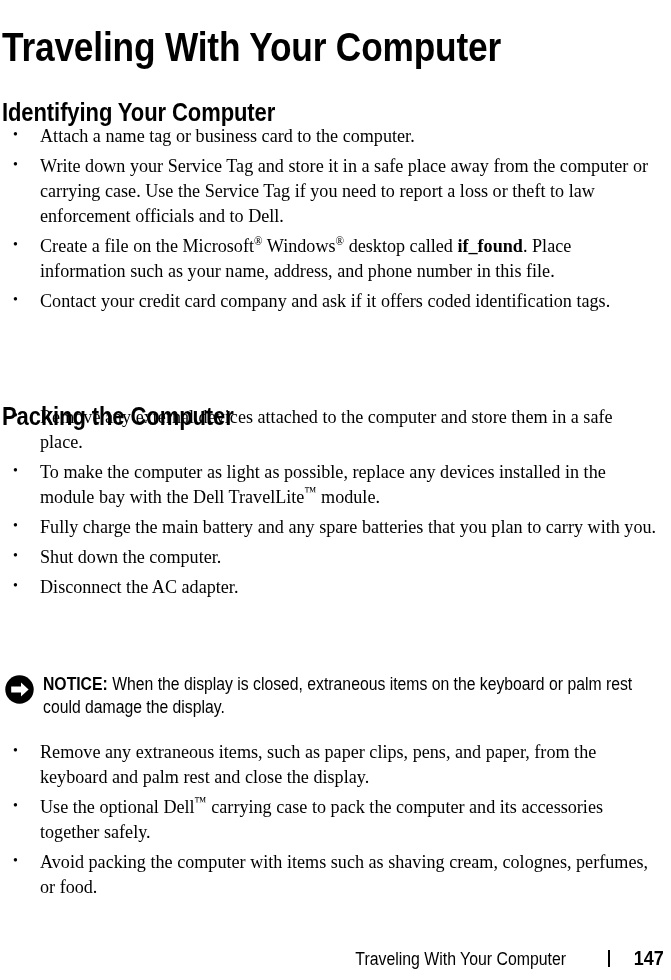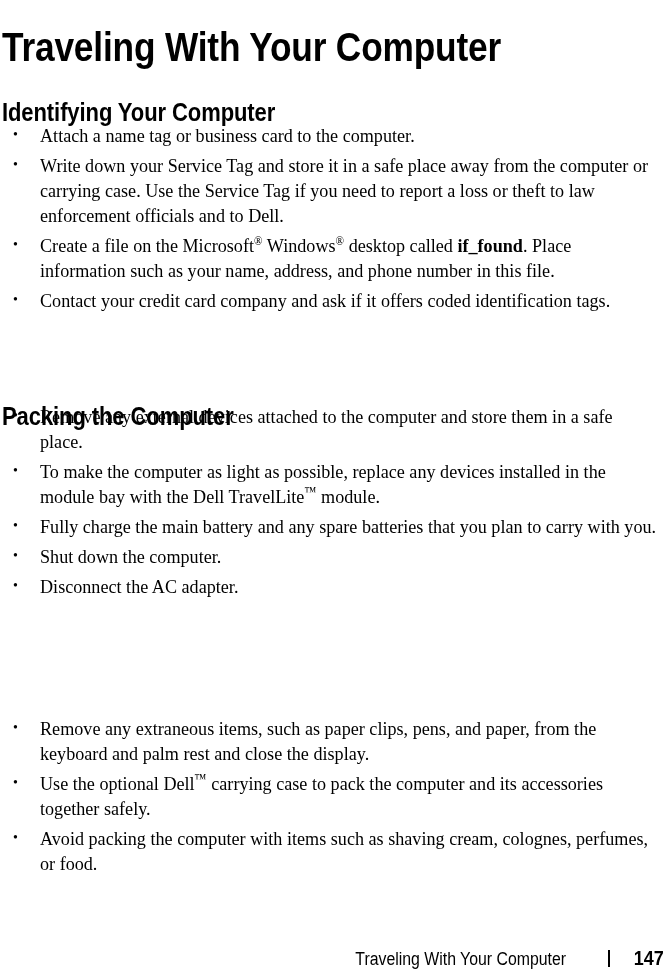--- a/index.html
+++ b/index.html
@@ -58,21 +58,21 @@
   .bullet-list {
     position: absolute;
     left: 0;
     width: 605px;
     margin: 0;
     padding: 0;
     list-style: none;
   }
   #list-identifying { top: 123px; }
   #list-packing { top: 404px; }
-  #list-packing-2 { top: 716px; }
+  #list-packing-2 { top: 739px; }
 
   .bullet-item {
     position: relative;
     padding-left: 43px;
     padding-right: 5px;
     margin-bottom: 5px;
     font-family: "Liberation Serif", "DejaVu Serif", serif;
     font-size: 19.5px;
     line-height: 25px;
     transform: scaleX(0.93);
@@ -191,20 +191,31 @@
   <h2 class="section-heading" id="heading-packing">Packing the Computer</h2>
 
   <ul class="bullet-list" id="list-packing">
       <li class="bullet-item">Remove any external devices attached to the computer and store them in a safe place.</li>
       <li class="bullet-item"><span>To make the computer as light as possible, replace any devices installed in the module bay with the Dell TravelLite</span><span class="tm">™</span><span> module.</span></li>
       <li class="bullet-item">Fully charge the main battery and any spare batteries that you plan to carry with you.</li>
       <li class="bullet-item">Shut down the computer.</li>
       <li class="bullet-item">Disconnect the AC adapter.</li>
     </ul>
 
+  <div class="notice">
+    <span class="notice-icon">
+      <svg width="29" height="29" viewBox="0 0 29 29" aria-hidden="true">
+        <circle cx="14.5" cy="14.5" r="14.2" fill="#000000"></circle>
+        <path d="M6.2 11.6 L16.0 11.6 L16.0 7.6 L23.6 14.5 L16.0 21.4 L16.0 17.4 L6.2 17.4 Z" fill="#ffffff"></path>
+      </svg>
+    </span>
+    <span class="notice-text">
+      <b>NOTICE:</b><span id="notice-body-span"> When the display is closed, extraneous items on the keyboard or palm rest could damage the display.</span>
+    </span>
+  </div>
 
   <ul class="bullet-list" id="list-packing-2">
       <li class="bullet-item">Remove any extraneous items, such as paper clips, pens, and paper, from the keyboard and palm rest and close the display.</li>
       <li class="bullet-item"><span>Use the optional Dell</span><span class="tm">™</span><span> carrying case to pack the computer and its accessories together safely.</span></li>
       <li class="bullet-item">Avoid packing the computer with items such as shaving cream, colognes, perfumes, or food.</li>
     </ul>
 
   <div class="footer">
     <span class="footer-title">Traveling With Your Computer</span>
     <span class="footer-sep"></span>

